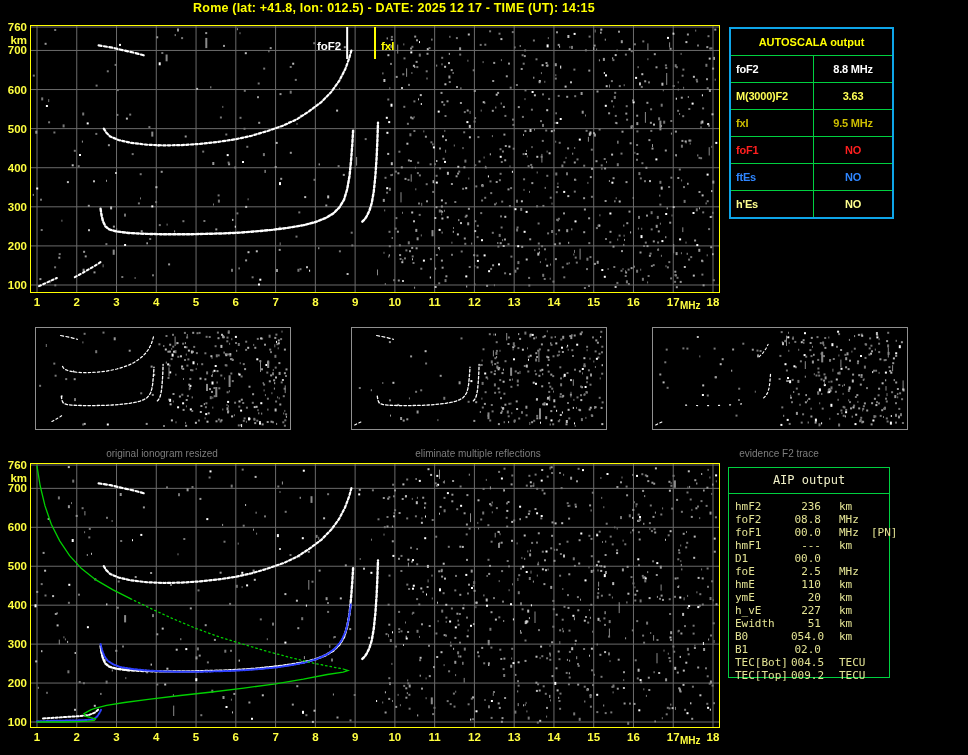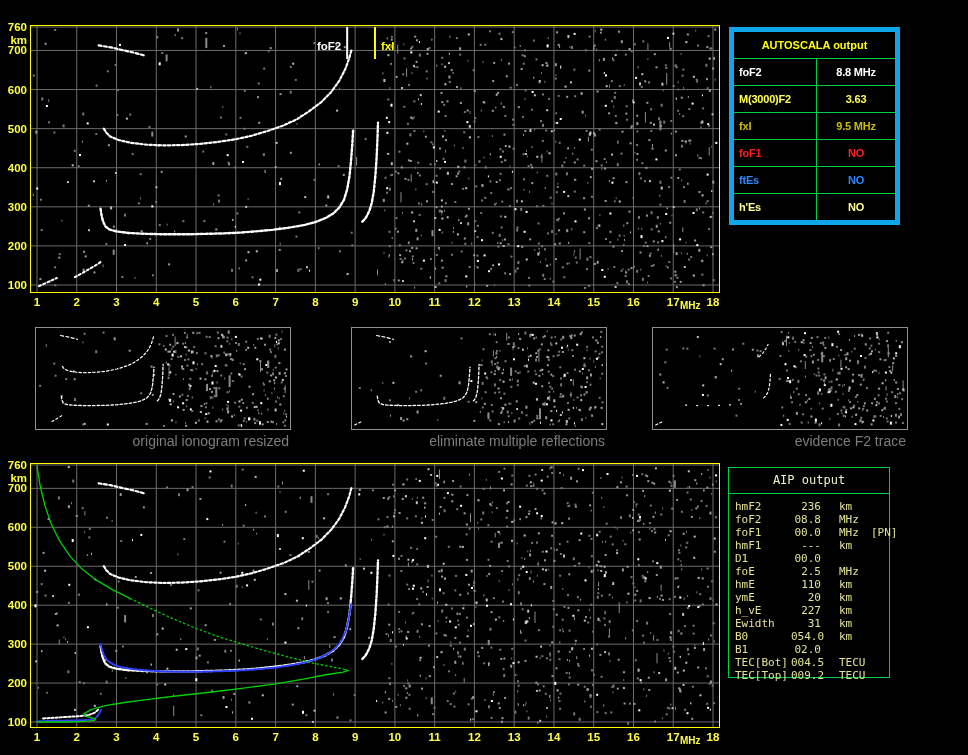--- a/index.html
+++ b/index.html
@@ -7,52 +7,53 @@
           font-family:"Liberation Sans",sans-serif;}
   .title{position:absolute;left:49px;top:1px;width:690px;text-align:center;
          color:#ffff00;font-size:12.5px;font-weight:bold;letter-spacing:.2px;}
   svg{display:block;}
   .plot{position:absolute;background:#000;}
   .ticklab{position:absolute;color:#ffff40;font-size:11.5px;font-weight:bold;line-height:14px;}
   .ylab{width:27px;text-align:right;}
   .xlab{width:24px;text-align:center;}
   .unitlab{position:absolute;color:#ffff40;font-size:10px;font-weight:bold;}
   
-  .atable{position:absolute;left:729px;top:27px;width:161px;border:5px solid #0ea5e9;}
+  .atable{position:absolute;left:729px;top:27px;width:161px;border:2px solid #0ea5e9;}
   .atitle{height:26px;line-height:26px;text-align:center;color:#ffff00;
           font-size:11px;font-weight:bold;border-bottom:1px solid #00d040;}
   .arow{display:flex;height:26px;line-height:26px;border-bottom:1px solid #00d040;
         font-size:11px;font-weight:bold;letter-spacing:-.2px;}
   .arow:last-child{border-bottom:none;}
   .alabel{width:83px;padding-left:5px;border-right:1px solid #00d040;box-sizing:border-box;
           white-space:nowrap;overflow:visible;}
   .avalue{flex:1;text-align:center;white-space:nowrap;}
   
   .thumb{position:absolute;top:327px;width:254px;}
   .thumb svg{border:1px solid #909090;background:#000;}
-  .caption{margin-top:3px;text-align:right;color:#7d7d7d;font-size:14px;}
+  .caption{margin-top:18px;text-align:center;color:#7d7d7d;font-size:10px;}
   
   .aipbox{position:absolute;left:728px;top:467px;width:160px;height:209px;
           border:1px solid #00d040;pointer-events:none;}
   .aiptitle{height:25px;line-height:25px;text-align:center;color:#f0f0c8;
             font-size:12px;border-bottom:1px solid #00d040;
             font-family:"DejaVu Sans Mono",monospace;}
   .aiprows{position:absolute;left:728px;top:500px;width:235px;
            font-family:"DejaVu Sans Mono",monospace;font-size:11px;color:#e3e394;}
   .aiprow{display:flex;height:13px;line-height:13px;white-space:pre;}
   .aip-label{width:56px;padding-left:7px;flex:none;}
   .aip-value{width:30px;flex:none;text-align:right;}
   .aip-unit{width:30px;flex:none;margin-left:18px;}
   .aip-note{flex:none;margin-left:2px;}
 </style>
 </head>
 <body>
 
 <div class="screen">
 
+  <div class="title">Rome (lat: +41.8, lon: 012.5) - DATE: 2025 12 17 - TIME (UT): 14:15</div>
 
   <svg id="top-plot" class="plot" style="left:30px;top:25px;" width="690" height="268">
       <rect x="0" y="0" width="690" height="268" fill="#000000"></rect>
       <line x1="7" y1="1" x2="7" y2="267" stroke="#6b6b6b" stroke-width="1"></line>
       <line x1="46.76470588235294" y1="1" x2="46.76470588235294" y2="267" stroke="#6b6b6b" stroke-width="1"></line>
       <line x1="86.52941176470588" y1="1" x2="86.52941176470588" y2="267" stroke="#6b6b6b" stroke-width="1"></line>
       <line x1="126.29411764705883" y1="1" x2="126.29411764705883" y2="267" stroke="#6b6b6b" stroke-width="1"></line>
       <line x1="166.05882352941177" y1="1" x2="166.05882352941177" y2="267" stroke="#6b6b6b" stroke-width="1"></line>
       <line x1="205.8235294117647" y1="1" x2="205.8235294117647" y2="267" stroke="#6b6b6b" stroke-width="1"></line>
       <line x1="245.58823529411765" y1="1" x2="245.58823529411765" y2="267" stroke="#6b6b6b" stroke-width="1"></line>
@@ -3190,20 +3191,20 @@
   <div class="aiprows" id="aiprows">
       <div class="aiprow"><span class="aip-label">hmF2</span><span class="aip-value">236</span><span class="aip-unit">km</span><span class="aip-note"></span></div>
       <div class="aiprow"><span class="aip-label">foF2</span><span class="aip-value">08.8</span><span class="aip-unit">MHz</span><span class="aip-note"></span></div>
       <div class="aiprow"><span class="aip-label">foF1</span><span class="aip-value">00.0</span><span class="aip-unit">MHz</span><span class="aip-note">[PN]</span></div>
       <div class="aiprow"><span class="aip-label">hmF1</span><span class="aip-value">---</span><span class="aip-unit">km</span><span class="aip-note"></span></div>
       <div class="aiprow"><span class="aip-label">D1</span><span class="aip-value">00.0</span><span class="aip-unit"></span><span class="aip-note"></span></div>
       <div class="aiprow"><span class="aip-label">foE</span><span class="aip-value">2.5</span><span class="aip-unit">MHz</span><span class="aip-note"></span></div>
       <div class="aiprow"><span class="aip-label">hmE</span><span class="aip-value">110</span><span class="aip-unit">km</span><span class="aip-note"></span></div>
       <div class="aiprow"><span class="aip-label">ymE</span><span class="aip-value">20</span><span class="aip-unit">km</span><span class="aip-note"></span></div>
       <div class="aiprow"><span class="aip-label">h_vE</span><span class="aip-value">227</span><span class="aip-unit">km</span><span class="aip-note"></span></div>
-      <div class="aiprow"><span class="aip-label">Ewidth</span><span class="aip-value">31</span><span class="aip-unit">km</span><span class="aip-note"></span></div>
+      <div class="aiprow"><span class="aip-label">Ewidth</span><span class="aip-value">51</span><span class="aip-unit">km</span><span class="aip-note"></span></div>
       <div class="aiprow"><span class="aip-label">B0</span><span class="aip-value">054.0</span><span class="aip-unit">km</span><span class="aip-note"></span></div>
       <div class="aiprow"><span class="aip-label">B1</span><span class="aip-value">02.0</span><span class="aip-unit"></span><span class="aip-note"></span></div>
       <div class="aiprow"><span class="aip-label">TEC[Bot]</span><span class="aip-value">004.5</span><span class="aip-unit">TECU</span><span class="aip-note"></span></div>
       <div class="aiprow"><span class="aip-label">TEC[Top]</span><span class="aip-value">009.2</span><span class="aip-unit">TECU</span><span class="aip-note"></span></div>
     </div>
 
 </div>
 
 </body></html>

